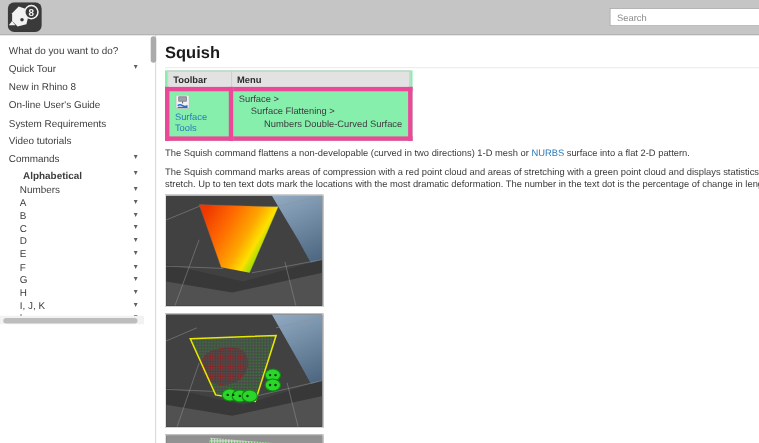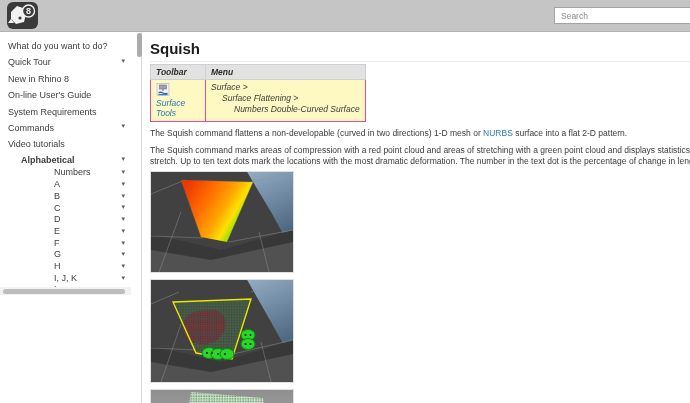--- a/index.html
+++ b/index.html
@@ -30,21 +30,21 @@
     background:#fff;overflow:hidden;
   }
   .nav-list{padding-top:7px;}
   .nav-item{
     position:relative;color:#3d3d3d;cursor:default;
     font-size:9px;padding-left:8px;padding-right:16px;
     white-space:nowrap;
   }
   .lvl0{line-height:16.4px;}
   .lvl1{line-height:14.6px;padding-left:21px;font-weight:bold;}
-  .lvl2{line-height:11.7px;padding-left:54px;}
+  .lvl2{line-height:11.7px;padding-left:18px;}
   .lvl3{line-height:11.7px;padding-left:50px;}
   .chev{
     position:absolute;right:6px;top:50%;transform:translateY(-58%);
     font-size:7px;color:#5f5f5f;
   }
   
   .v-divider{
     position:absolute;left:141px;top:31px;bottom:0;width:1px;background:#d9d9d9;z-index:5;
   }
   .v-thumb{
@@ -60,29 +60,29 @@
   }
   
   .main{
     position:absolute;left:150px;top:31px;width:760px;height:372px;
   }
   .page-title{
     margin:9px 0 0 0;font-size:15px;font-weight:bold;color:#1a1a1a;
     padding-bottom:4px;border-bottom:1px solid #ebebeb;width:740px;
   }
   table.cmd{
-    border-collapse:collapse;margin-top:2px;background:#fef9c3;font-style:italic;
+    border-collapse:collapse;margin-top:2px;background:#86efac;
   }
   table.cmd th{
     background:#e2e2e2;border:1px solid #cfcfcf;
     font-size:8.5px;font-weight:bold;color:#2b2b2b;text-align:left;
     padding:2px 5px;
   }
   table.cmd td{
-    border:1px solid #ec4899;vertical-align:top;
+    border:4px solid #ec4899;vertical-align:top;
     font-size:8.5px;color:#3c3c3c;padding:2px 5px 3px 5px;
   }
   td.toolbar-cell{width:44px;}
   td.menu-cell{width:112px;}
   .tb-icon{width:14px;height:13px;margin:1px 0 2px 0;}
   a.link{color:#2a7ab9;text-decoration:none;cursor:pointer;}
   .menu-line{line-height:11px;white-space:nowrap;}
   .ind1{padding-left:11px;}
   .ind2{padding-left:23px;}
   .para{
@@ -113,22 +113,22 @@
   <input class="search-input" type="text" placeholder="Search" style="">
 </div>
 
 <div class="sidebar">
   <div class="nav-list">
     <div class="nav-item lvl0"><span>What do you want to do?</span></div>
     <div class="nav-item lvl0"><span>Quick Tour</span><span class="chev">▾</span></div>
     <div class="nav-item lvl0"><span>New in Rhino 8</span></div>
     <div class="nav-item lvl0"><span>On-line User's Guide</span></div>
     <div class="nav-item lvl0"><span>System Requirements</span></div>
+    <div class="nav-item lvl0"><span>Video tutorials</span></div>
     <div class="nav-item lvl0"><span>Commands</span><span class="chev">▾</span></div>
-    <div class="nav-item lvl0"><span>Video tutorials</span></div>
     <div class="nav-item lvl1"><span>Alphabetical</span><span class="chev">▾</span></div>
     <div class="nav-item lvl2"><span>Numbers</span><span class="chev">▾</span></div>
     <div class="nav-item lvl2"><span>A</span><span class="chev">▾</span></div>
     <div class="nav-item lvl2"><span>B</span><span class="chev">▾</span></div>
     <div class="nav-item lvl2"><span>C</span><span class="chev">▾</span></div>
     <div class="nav-item lvl2"><span>D</span><span class="chev">▾</span></div>
     <div class="nav-item lvl2"><span>E</span><span class="chev">▾</span></div>
     <div class="nav-item lvl2"><span>F</span><span class="chev">▾</span></div>
     <div class="nav-item lvl2"><span>G</span><span class="chev">▾</span></div>
     <div class="nav-item lvl2"><span>H</span><span class="chev">▾</span></div>

